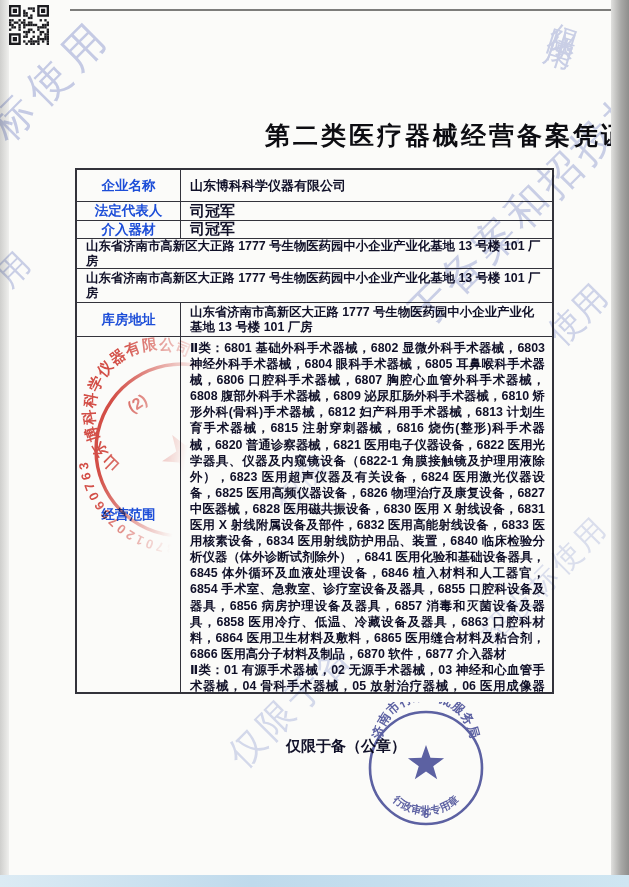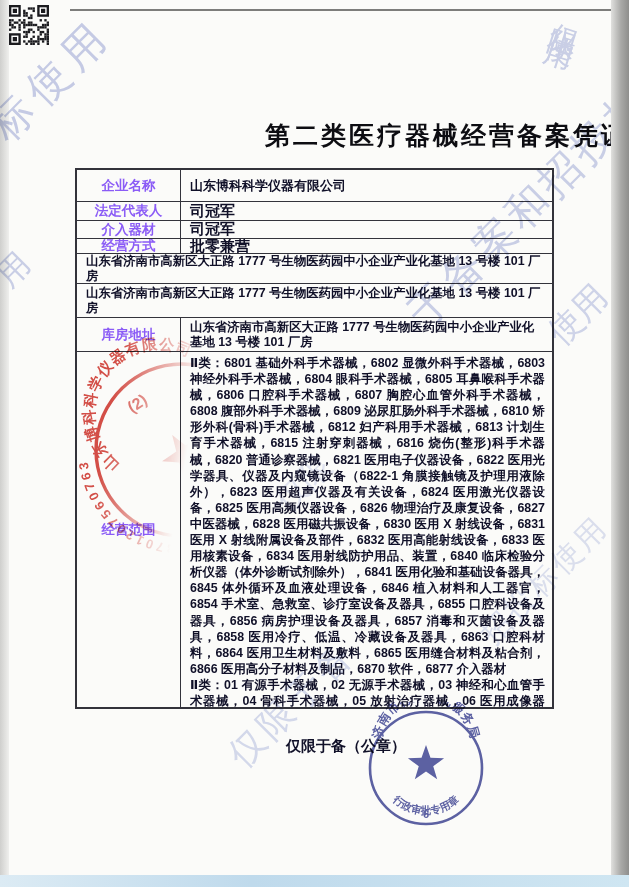--- a/index.html
+++ b/index.html
@@ -22,21 +22,21 @@
   .filing-no{position:absolute;top:140px;left:0;width:629px;box-sizing:border-box;padding-left:118px;
              text-align:center;font-size:13.5px;font-weight:bold;color:#14142a;z-index:2;}
 
   
   .doc-table{position:absolute;left:75px;top:168px;width:479px;border:2px solid #33333b;
              box-sizing:border-box;z-index:2;background:rgba(255,255,255,0.0);}
   .t-row{display:flex;border-bottom:1.6px solid #33333b;box-sizing:border-box;overflow:hidden;}
   .t-row:last-child{border-bottom:none;}
   .t-label{flex:0 0 104px;width:104px;border-right:1.6px solid #33333b;display:flex;
            align-items:center;justify-content:center;font-weight:bold;font-size:13.5px;
-           color:#8b5cf6;box-sizing:border-box;text-align:center;}
+           color:#1d4ed8;box-sizing:border-box;text-align:center;}
   .t-value{flex:1;display:flex;align-items:center;padding:1px 6px 1px 9px;
            font-weight:bold;font-size:13px;color:#101028;box-sizing:border-box;overflow:hidden;}
   .h1{height:32px}.h2{height:19px}.h3{height:18px}.h4{height:15px}
   .h5{height:30px}.h6{height:34px}.h7{height:34px}.h8{height:355px}
   .h4 .t-value,.h2 .t-value,.h3 .t-value{font-size:15px;}
   .addr .t-value{font-size:12.4px;line-height:14.2px;}
   .scope-cell{display:block;padding:3px 7px 0 9px;font-size:12.4px;line-height:16.1px;
               text-align:justify;font-weight:bold;color:#101028;}
   .scope-cell p{margin:0;}
 
@@ -192,24 +192,20 @@
       <div class="t-value">山东博科科学仪器有限公司</div>
     </div>
     <div class="t-row h2">
       <div class="t-label">法定代表人</div>
       <div class="t-value">司冠军</div>
     </div>
     <div class="t-row h3">
       <div class="t-label">介入器材</div>
       <div class="t-value">司冠军</div>
     </div>
-    <div class="t-row h4">
-      <div class="t-label">经营方式</div>
-      <div class="t-value">批零兼营</div>
-    </div>
     <div class="t-row h5 addr">
       <div class="t-value">山东省济南市高新区大正路 1777 号生物医药园中小企业产业化基地 13 号楼 101 厂房</div>
     </div>
     <div class="t-row h6 addr">
       <div class="t-value">山东省济南市高新区大正路 1777 号生物医药园中小企业产业化基地 13 号楼 101 厂房</div>
     </div>
     <div class="t-row h7 addr">
       <div class="t-label">库房地址</div>
       <div class="t-value">山东省济南市高新区大正路 1777 号生物医药园中小企业产业化基地 13 号楼 101 厂房</div>
     </div>

